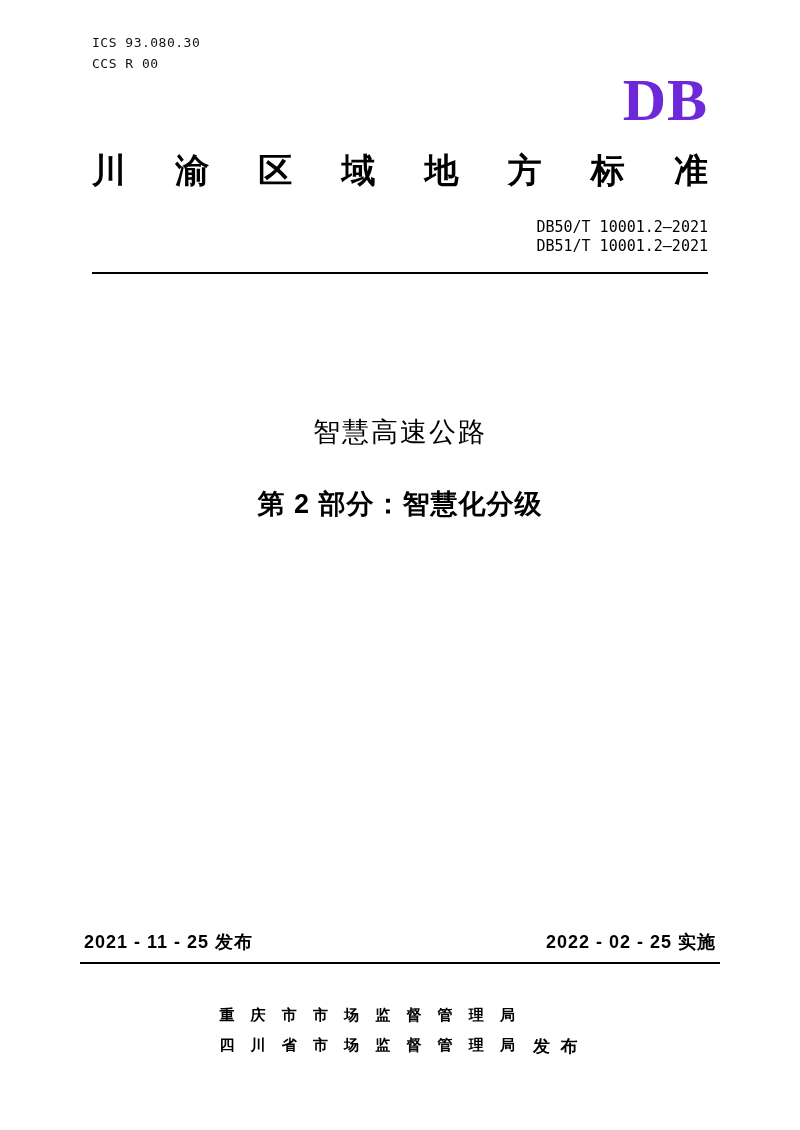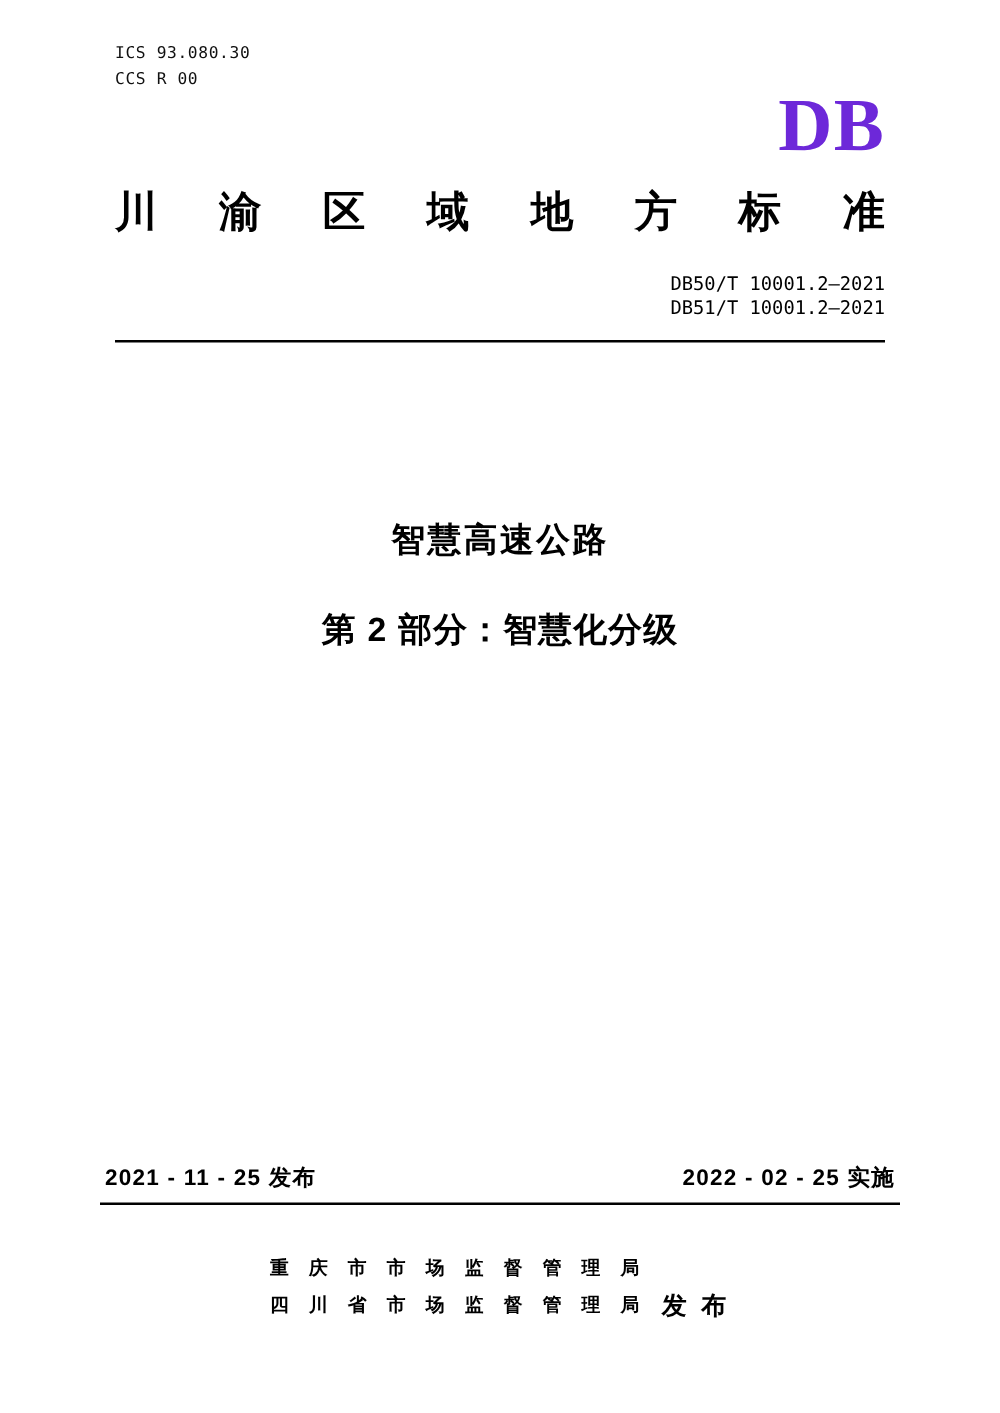--- a/index.html
+++ b/index.html
@@ -88,21 +88,21 @@
   
   .doc-title {
     position: absolute;
     left: 0;
     right: 0;
     top: 412px;
     text-align: center;
   }
   .doc-title .line1 {
     font-family: "Liberation Sans", sans-serif;
-    font-weight: bold;
+    font-weight: normal;
     font-size: 27px;
     letter-spacing: 2px;
     line-height: 40px;
   }
   .doc-title .line2 {
     font-family: "Liberation Sans", sans-serif;
     font-weight: bold;
     font-size: 27px;
     letter-spacing: 1px;
     line-height: 40px;
@@ -151,21 +151,21 @@
     line-height: 30px;
     white-space: nowrap;
   }
   .publish-word {
     display: inline-block;
     vertical-align: bottom;
     margin-left: 12px;
     margin-bottom: 2px;
     font-family: "Liberation Sans", sans-serif;
     font-weight: bold;
-    font-size: 20px;
+    font-size: 17px;
     letter-spacing: 3px;
   }
 </style>
 </head>
 <body>
 
 <div class="page">
 
   <div class="header-zone">
     <div class="ics-line">ICS 93.080.30</div>

